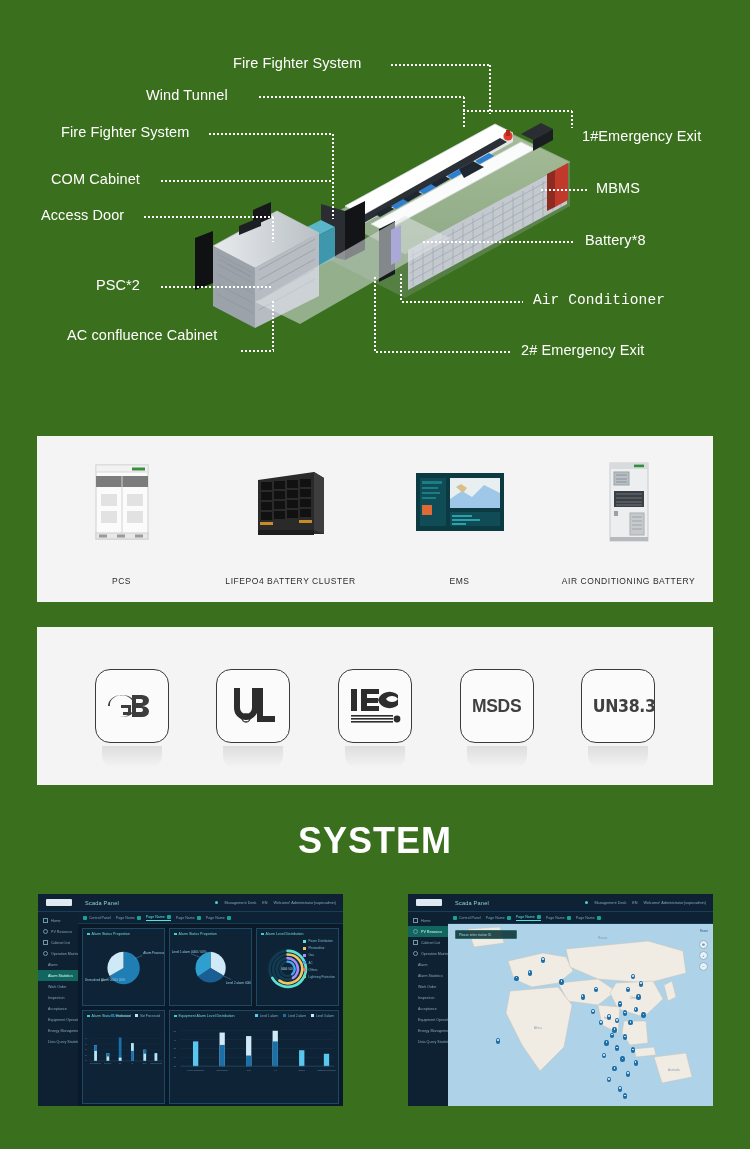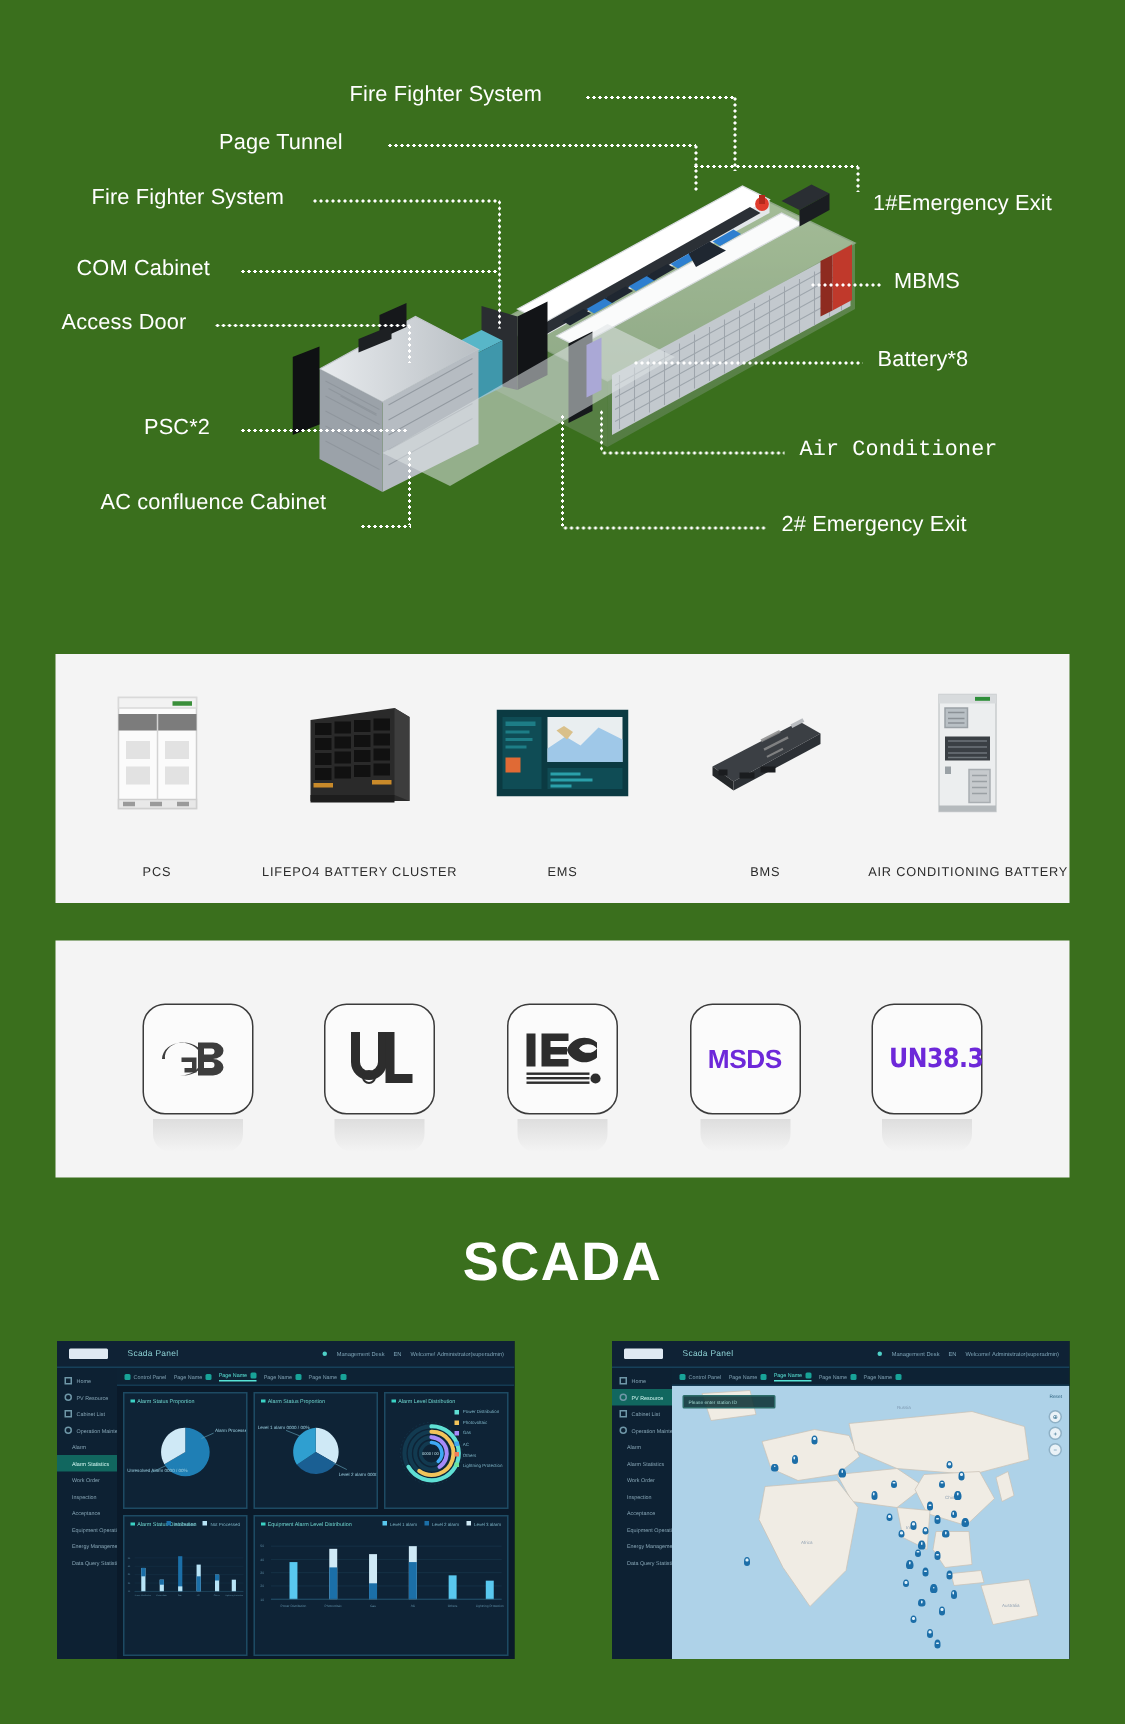--- a/index.html
+++ b/index.html
@@ -50,21 +50,21 @@
         text-align:center;white-space:nowrap;}
 
   .certs{left:37px;top:627px;width:676px;height:158px;}
   .crow{display:flex;height:100%;align-items:center;justify-content:space-around;padding:0 34px;box-sizing:border-box;}
   .cbadge{position:relative;width:72px;height:72px;border:1.6px solid #3b3b3b;
           border-radius:15px;background:#fbfbfb;display:flex;align-items:center;
           justify-content:center;}
   .cbadge .reflect{position:absolute;left:6px;top:76px;width:60px;height:22px;
      background:linear-gradient(to bottom, rgba(170,170,170,.30), rgba(170,170,170,0));
      border-radius:0 0 12px 12px;}
-  .ctxt{font-size:22px;font-weight:bold;color:#6d28d9;letter-spacing:-.5px;}
+  .ctxt{font-size:22px;font-weight:bold;color:#404040;letter-spacing:-.5px;}
   .ctxt.small{font-size:17.5px;letter-spacing:-.3px;}
 
   
   .scada-title{
     position:absolute;left:0;top:820px;width:750px;text-align:center;
     color:#ffffff;font-size:36px;font-weight:bold;letter-spacing:1px;
   }
 
   .shot{position:absolute;background:#0a1624;overflow:hidden;}
   .shotL{left:38px;top:894px;width:305px;height:212px;}
@@ -216,21 +216,21 @@
         <polygon points="44,148 66,139 66,148 44,157" fill="#1d2023"></polygon>
 
         <polygon points="60,224 210,138 255,160 105,246" fill="#dfe3e6" opacity=".55"></polygon>
       </svg>
     </div>
 
     <div class="dlabel left" style="left:233px;top:55px;">Fire Fighter System</div>
     <div class="leader h" style="left:390px;top:64px;width:100px;"></div>
     <div class="leader v" style="left:489px;top:64px;height:50px;"></div>
 
-    <div class="dlabel left" style="left:146px;top:87px;">Page Tunnel</div>
+    <div class="dlabel left" style="left:146px;top:87px;">Wind Tunnel</div>
     <div class="leader h" style="left:258px;top:96px;width:206px;"></div>
     <div class="leader v" style="left:463px;top:96px;height:32px;"></div>
 
     <div class="dlabel left" style="left:61px;top:124px;">Fire Fighter System</div>
     <div class="leader h" style="left:208px;top:133px;width:125px;"></div>
     <div class="leader v" style="left:332px;top:133px;height:86px;"></div>
 
     <div class="dlabel left" style="left:51px;top:171px;">COM Cabinet</div>
     <div class="leader h" style="left:160px;top:180px;width:172px;"></div>
 
@@ -342,41 +342,20 @@
             <g fill="#2aa0aa">
                 <rect x="36" y="42" width="20" height="2"></rect>
                 <rect x="36" y="46" width="28" height="2"></rect>
                 <rect x="36" y="50" width="14" height="2"></rect>
               </g>
           </svg>
         </div>
         <div class="pcap">EMS</div>
       </div>
 
-      <div class="pcell">
-        <div class="pimg">
-          <svg width="86" height="62" viewBox="0 0 86 62">
-            <polygon points="8,40 66,10 80,18 22,50" fill="#3b3f44"></polygon>
-            <polygon points="8,40 22,50 22,56 8,46" fill="#24272a"></polygon>
-            <polygon points="22,50 80,18 80,25 22,56" fill="#2c3035"></polygon>
-            <g fill="#8c8c8c" opacity=".85">
-              <rect x="40" y="22" width="14" height="2" transform="rotate(-27 40 22)"></rect>
-              <rect x="42" y="28" width="18" height="1.6" transform="rotate(-27 42 28)"></rect>
-              <rect x="44" y="33" width="12" height="1.4" transform="rotate(-27 44 33)"></rect>
-            </g>
-            <rect x="60" y="12" width="9" height="2.6" fill="#b9bcc0" transform="rotate(-27 60 12)"></rect>
-            <g fill="#1a1c1f">
-                <rect x="12" y="42" width="6" height="4"></rect>
-                <rect x="26" y="44" width="10" height="4"></rect>
-                <rect x="40" y="40" width="10" height="4"></rect>
-              </g>
-          </svg>
-        </div>
-        <div class="pcap">BMS</div>
-      </div>
 
       <div class="pcell">
         <div class="pimg">
           <svg width="50" height="82" viewBox="0 0 50 82">
             <rect x="6" y="2" width="38" height="78" fill="#eceeef" stroke="#c8cbcd"></rect>
             <rect x="6" y="2" width="38" height="6" fill="#d8dbdd"></rect>
             <rect x="30" y="3.6" width="10" height="2.6" fill="#2f8f3a"></rect>
             <rect x="10" y="11" width="15" height="13" fill="#b9c0c5" stroke="#9aa1a6"></rect>
             <g stroke="#8b9196" stroke-width="1">
                 <line x1="12" y1="14" x2="23" y2="14"></line>
@@ -455,21 +434,21 @@
       </div>
 
       <div class="cbadge">
         <span class="ctxt small" style="font-family:'DejaVu Sans Condensed','Liberation Sans',sans-serif;margin-left:12px;">UN38.3</span>
         <div class="reflect"></div>
       </div>
 
     </div>
   </div>
 
-  <div class="scada-title">SCADA</div>
+  <div class="scada-title">SYSTEM</div>
 
   <div class="shot shotL">
     <div class="dash">
       <div class="dhead">
         <div class="brandmark"></div>
         <div class="dtitle">Scada Panel</div>
         <div class="dhead-right">
           <span class="hdot"></span>
           <span>Management Desk</span>
           <span>EN</span>

